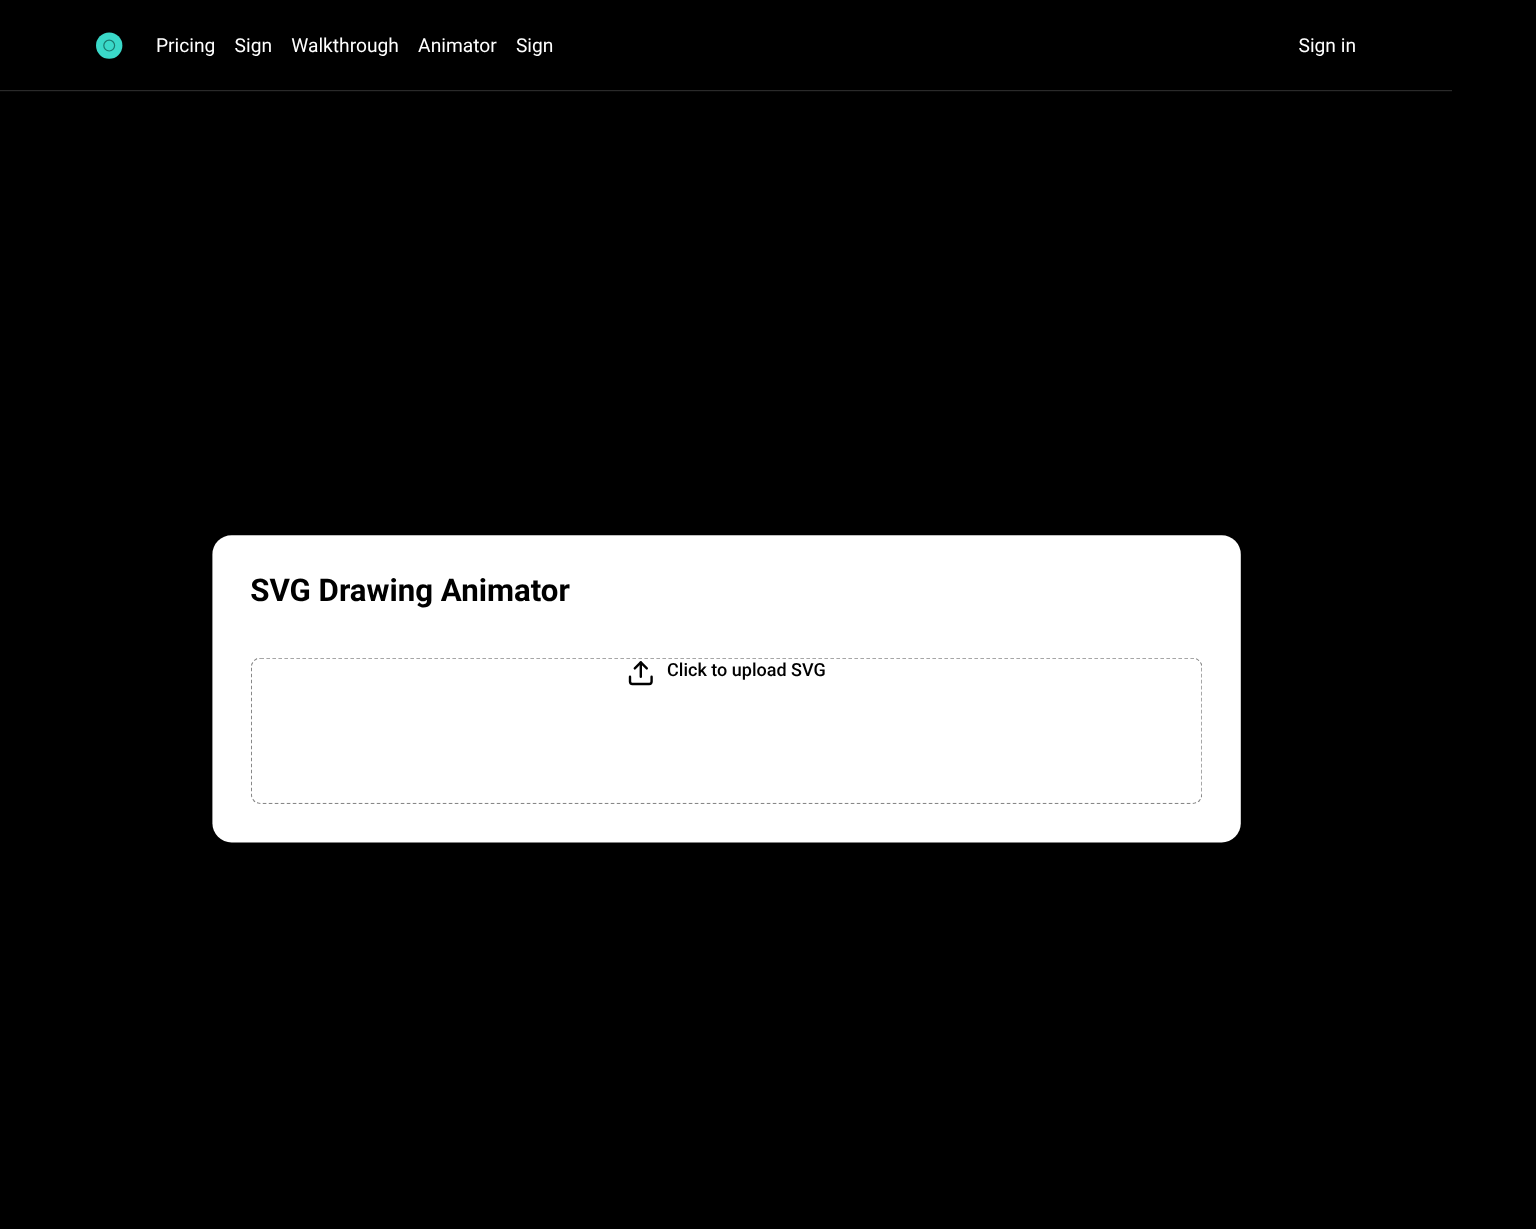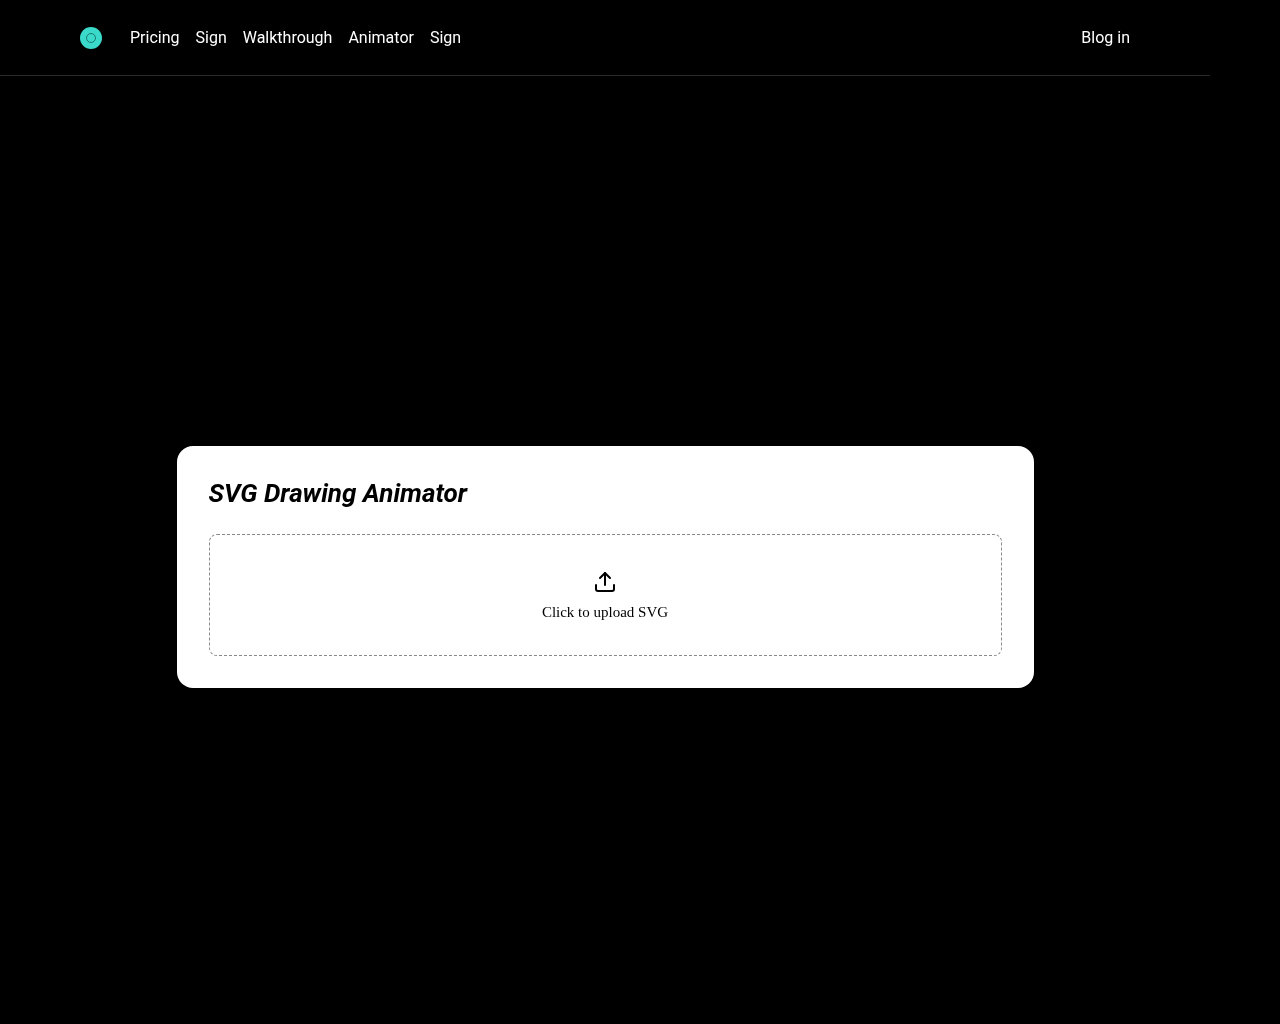--- a/index.html
+++ b/index.html
@@ -84,36 +84,34 @@
       width: 857px;
       background-color: #ffffff;
       border-radius: 16px;
       padding: 32px;
     }
     
     .card-title {
       color: #000000;
       font-size: 26px;
       font-weight: 700;
-      margin-bottom: 26px;
-      font-style: italic;
+      margin-bottom: 40px;
     }
     
     .upload-area {
       width: 100%;
       height: 122px;
       border: 1.5px dashed #888888;
       border-radius: 8px;
       display: flex;
-      flex-direction: column;
-      align-items: center;
+      flex-direction: row;
+      align-items: flex-start;
       justify-content: center;
       gap: 10px;
       cursor: pointer;
-      font-family: Liberation Serif, serif;
     }
     
     .upload-icon {
       width: 24px;
       height: 24px;
     }
     
     .upload-text {
       color: #000000;
       font-size: 15px;
@@ -142,21 +140,21 @@
       <div class="logo-inner"></div>
     </div>
     <nav class="nav">
       <a class="nav-link">Pricing</a>
       <a class="nav-link">Sign</a>
       <a class="nav-link">Walkthrough</a>
       <a class="nav-link">Animator</a>
       <a class="nav-link">Sign</a>
     </nav>
   </div>
-  <div class="signin-link">Blog in</div>
+  <div class="signin-link">Sign in</div>
 </header>
 
 <main class="main">
   <div class="card">
     <h1 class="card-title">SVG Drawing Animator</h1>
     <div class="upload-area">
       <svg class="upload-icon" viewBox="0 0 24 24" fill="none" stroke="#000000" stroke-width="2" stroke-linecap="round" stroke-linejoin="round">
         <path d="M21 15v4a2 2 0 0 1-2 2H5a2 2 0 0 1-2-2v-4"></path>
         <polyline points="17 8 12 3 7 8"></polyline>
         <line x1="12" y1="3" x2="12" y2="15"></line>

